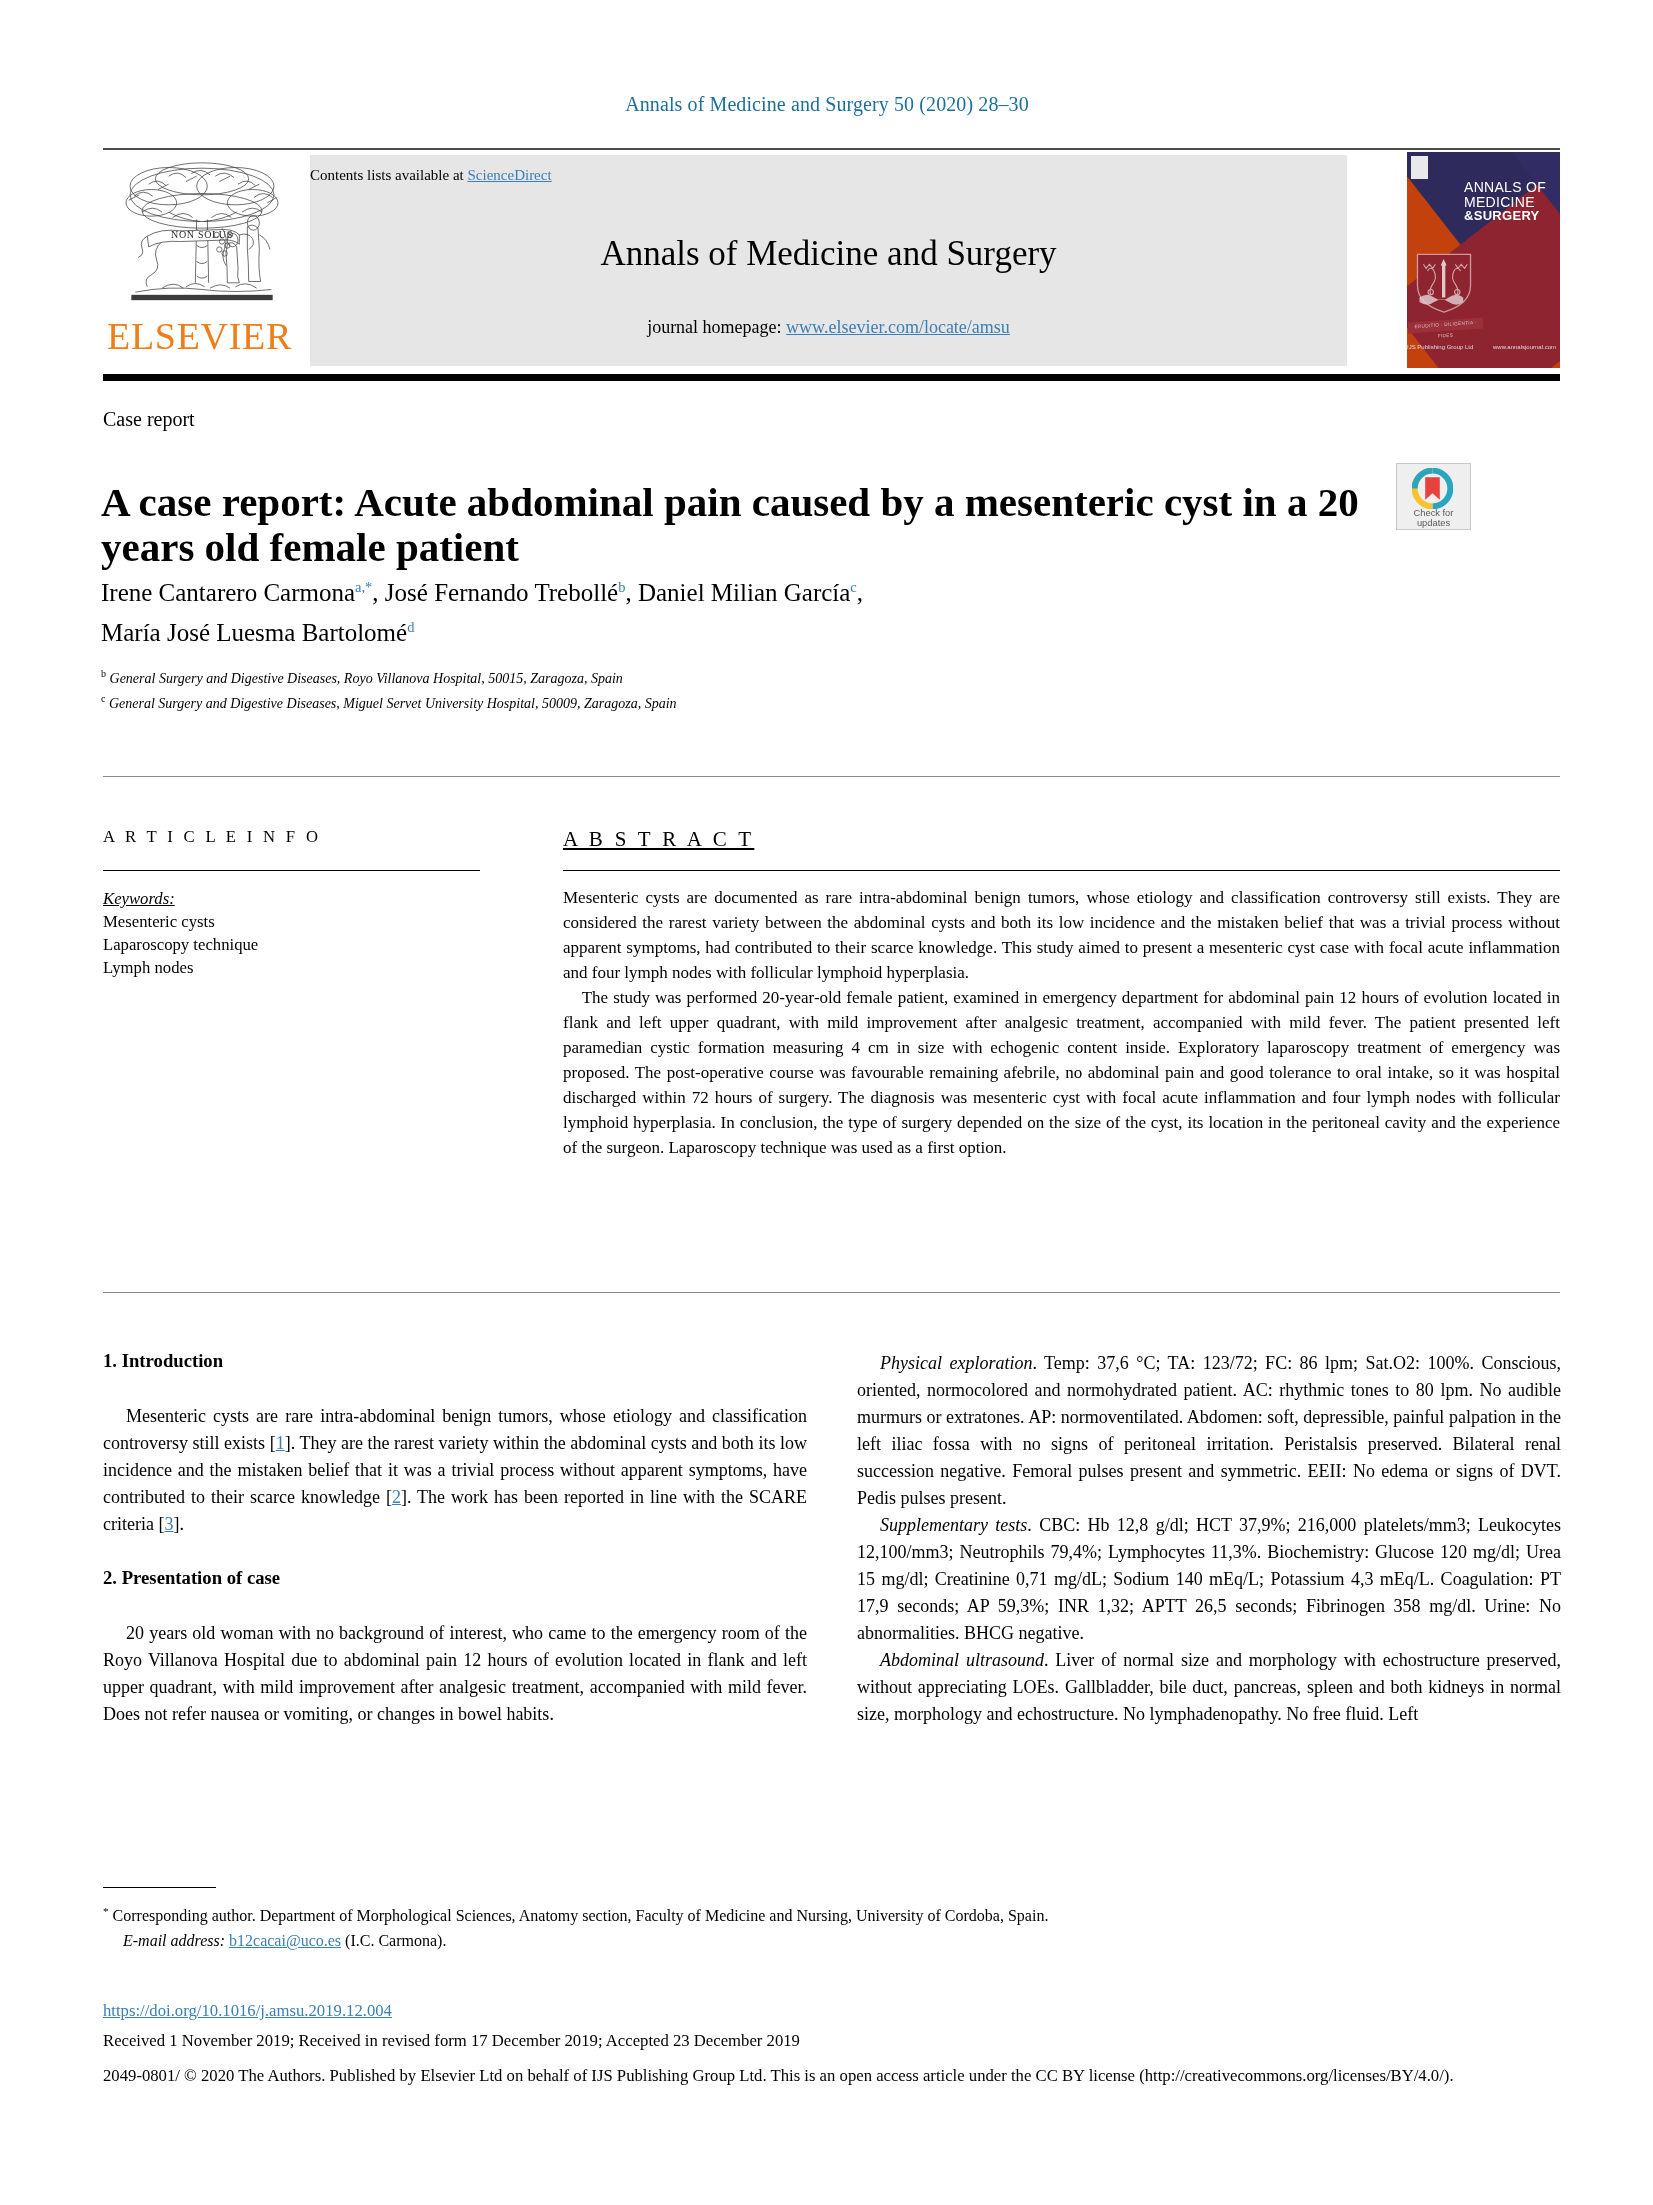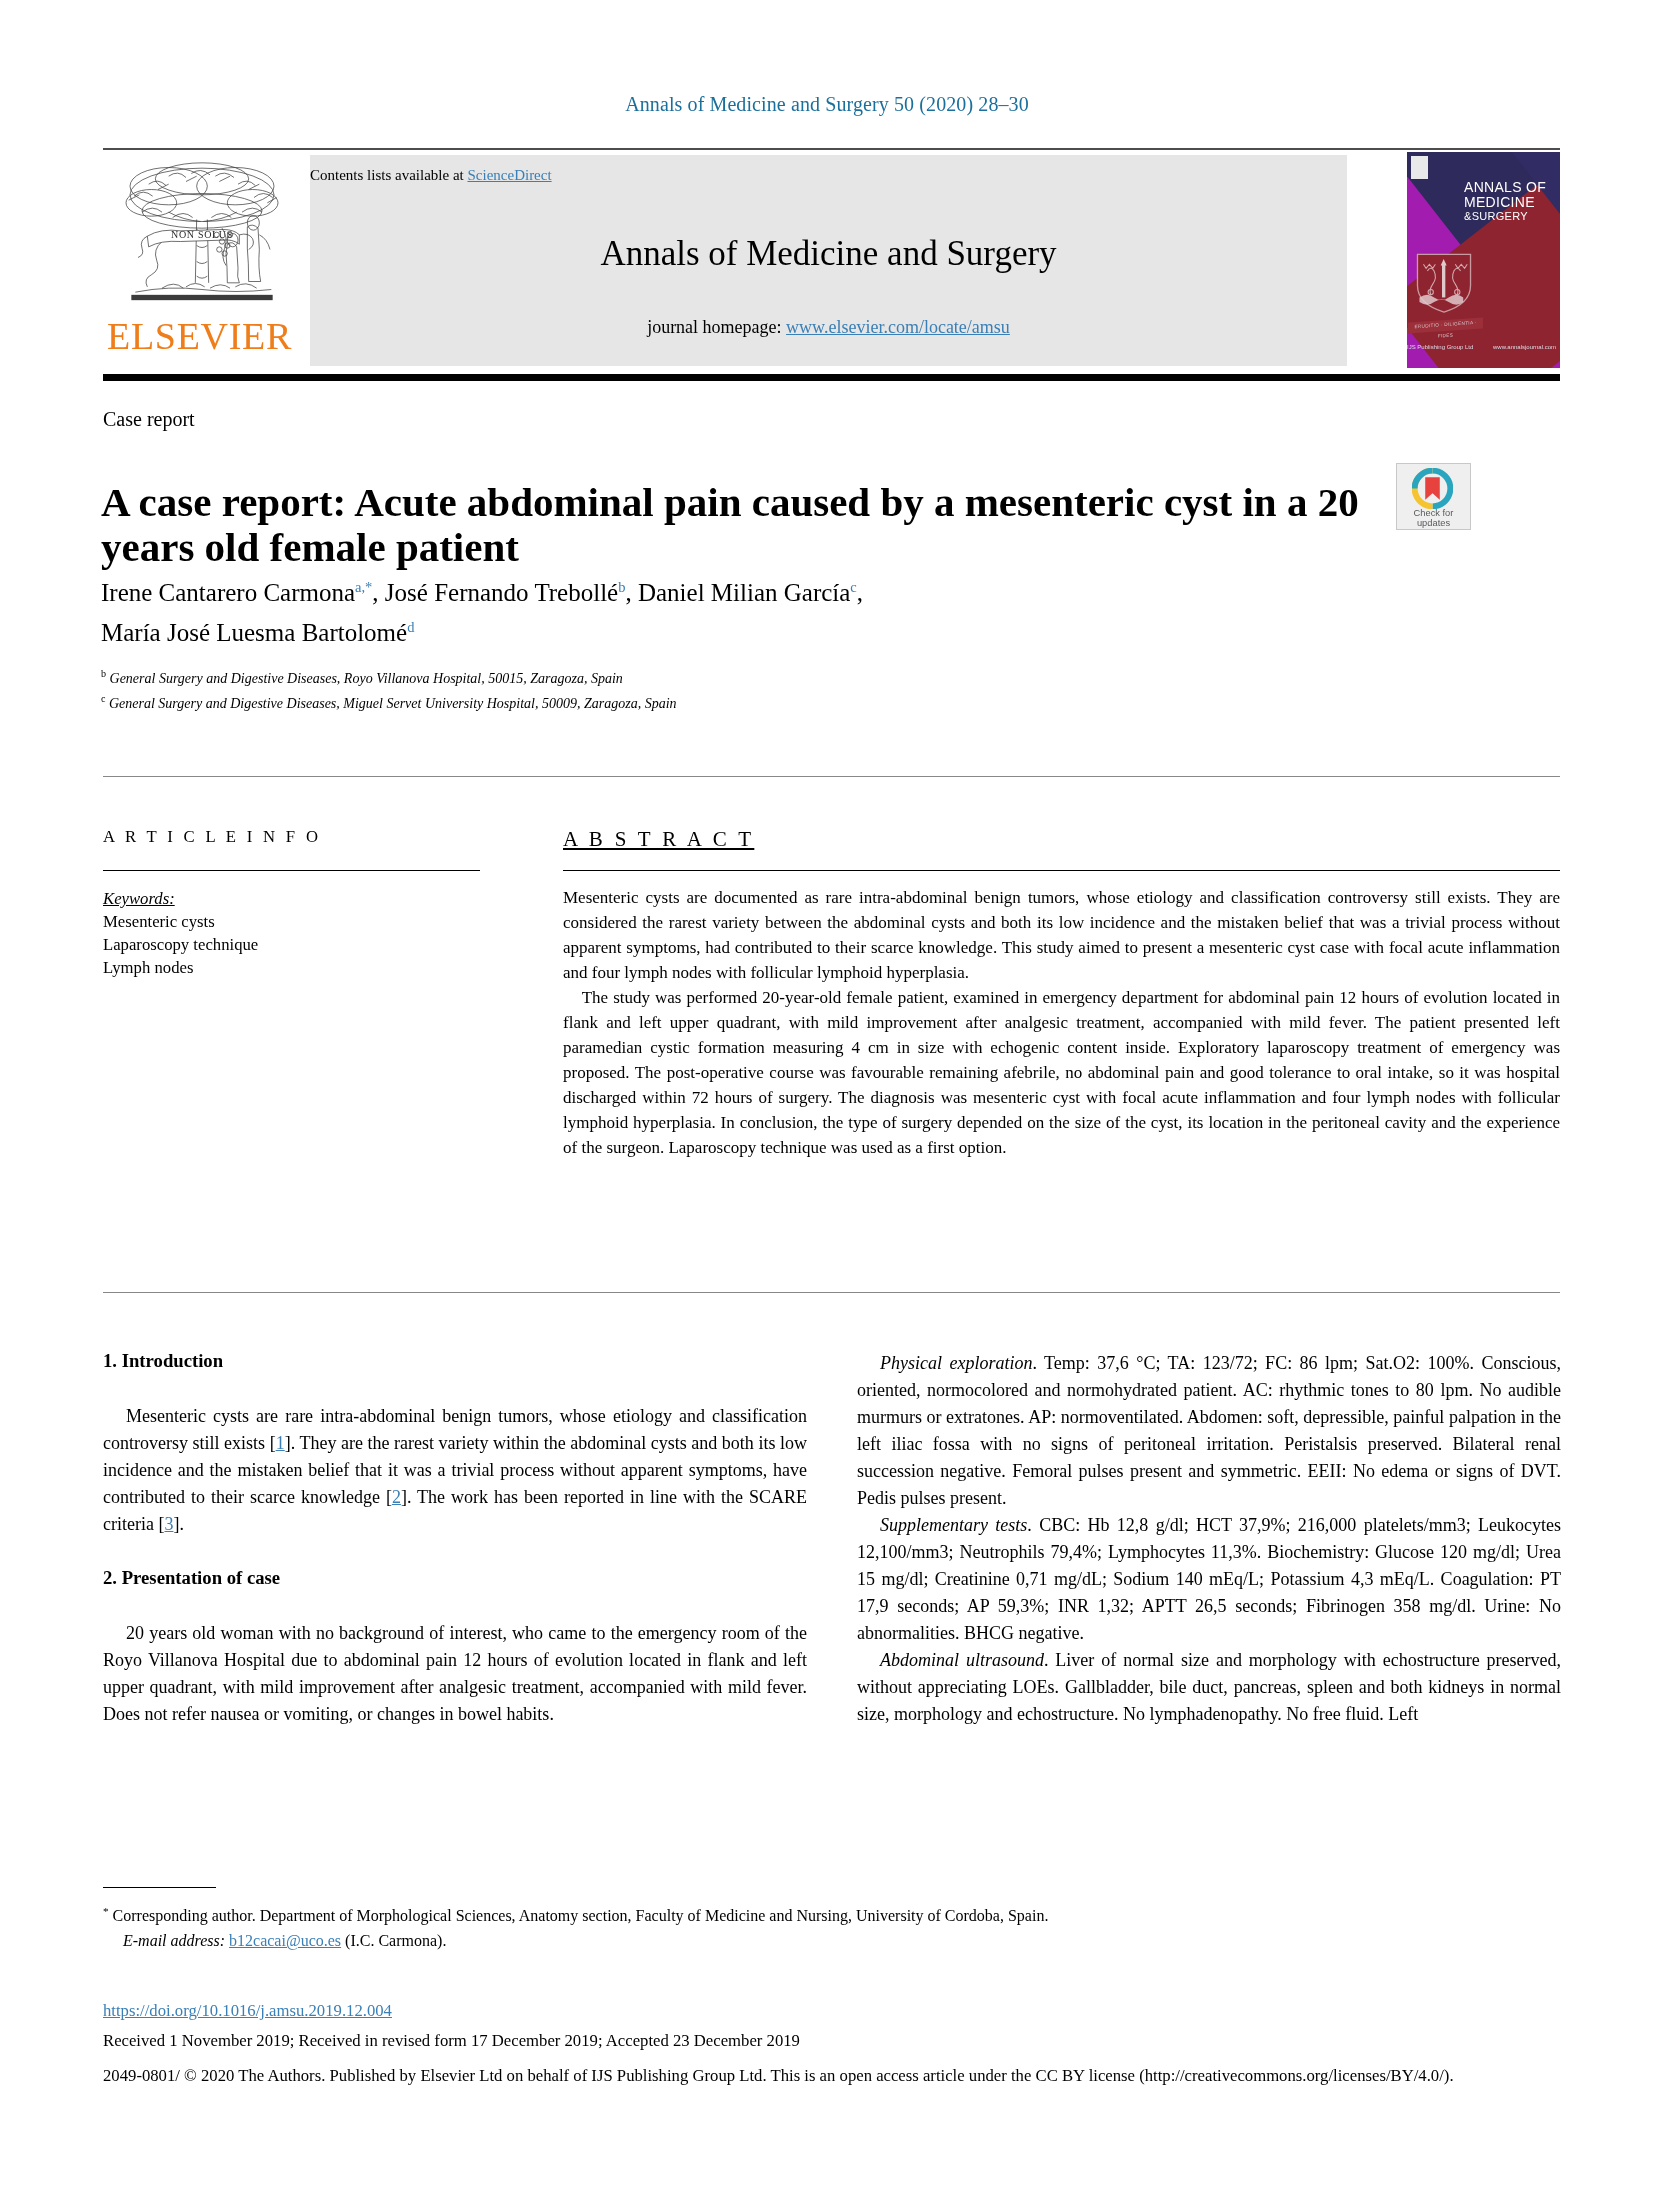--- a/index.html
+++ b/index.html
@@ -109,21 +109,21 @@
   }
   .homepage-line .hp-link { color: #3a7fb5; }
 
   
   .cover {
     position: absolute;
     left: 1304px;
     top: 0px;
     width: 153px;
     height: 216px;
-    background: #a21caf;
+    background: #c2410c;
     overflow: hidden;
   }
   .cover-diag1 {
     position: absolute;
     left: -40px; top: -27px;
     width: 240px; height: 167px;
     background: #2e2a5c;
     transform: rotate(-38deg);
     transform-origin: 0 0;
   }
@@ -152,21 +152,21 @@
   .cover-title {
     position: absolute;
     left: 57px; top: 28px;
     width: 93px;
     color: #ffffff;
     font-family: "Liberation Sans", sans-serif;
     font-size: 14px;
     line-height: 14.7px;
     letter-spacing: 0.3px;
   }
-  .cover-title .l3 { font-weight: normal; font-size: 11px; }
+  .cover-title .l3 { font-weight: bold; font-size: 13px; }
   .cover-shield {
     position: absolute;
     left: 6.7px; top: 99px;
     width: 60px; height: 63px;
   }
   .cover-ribbon {
     position: absolute;
     left: 1.3px; top: 168px;
     width: 75px; height: 10.7px;
     background: #9b2f3a;

